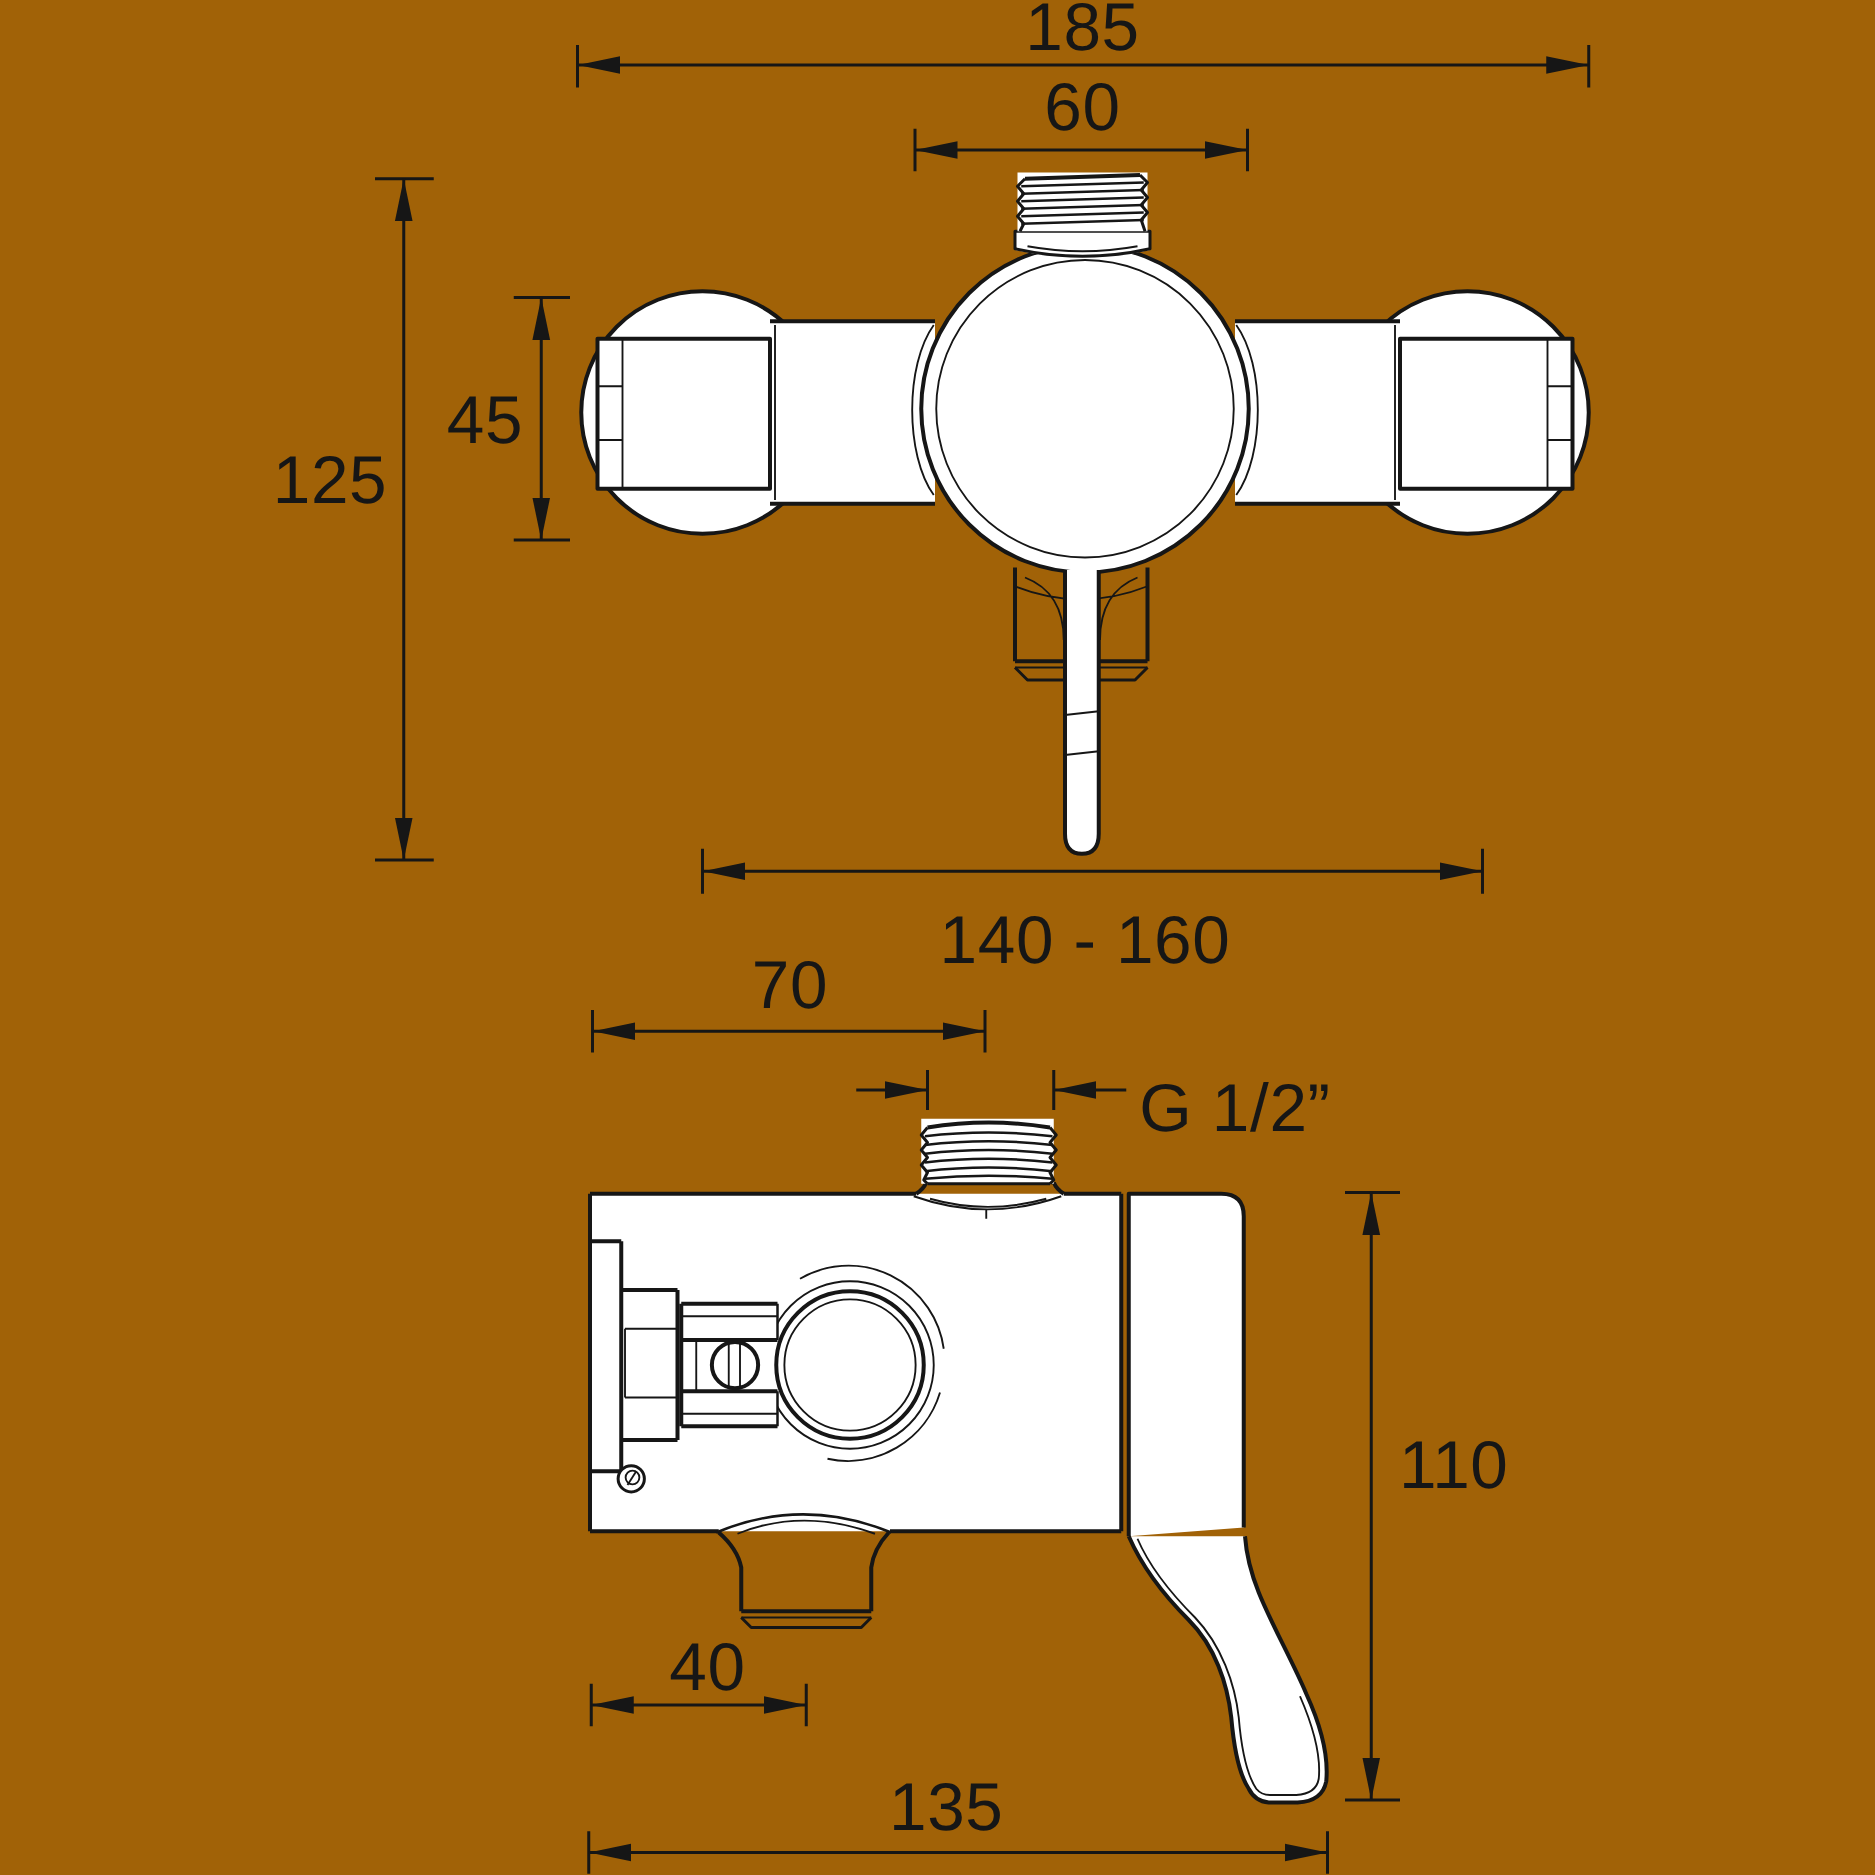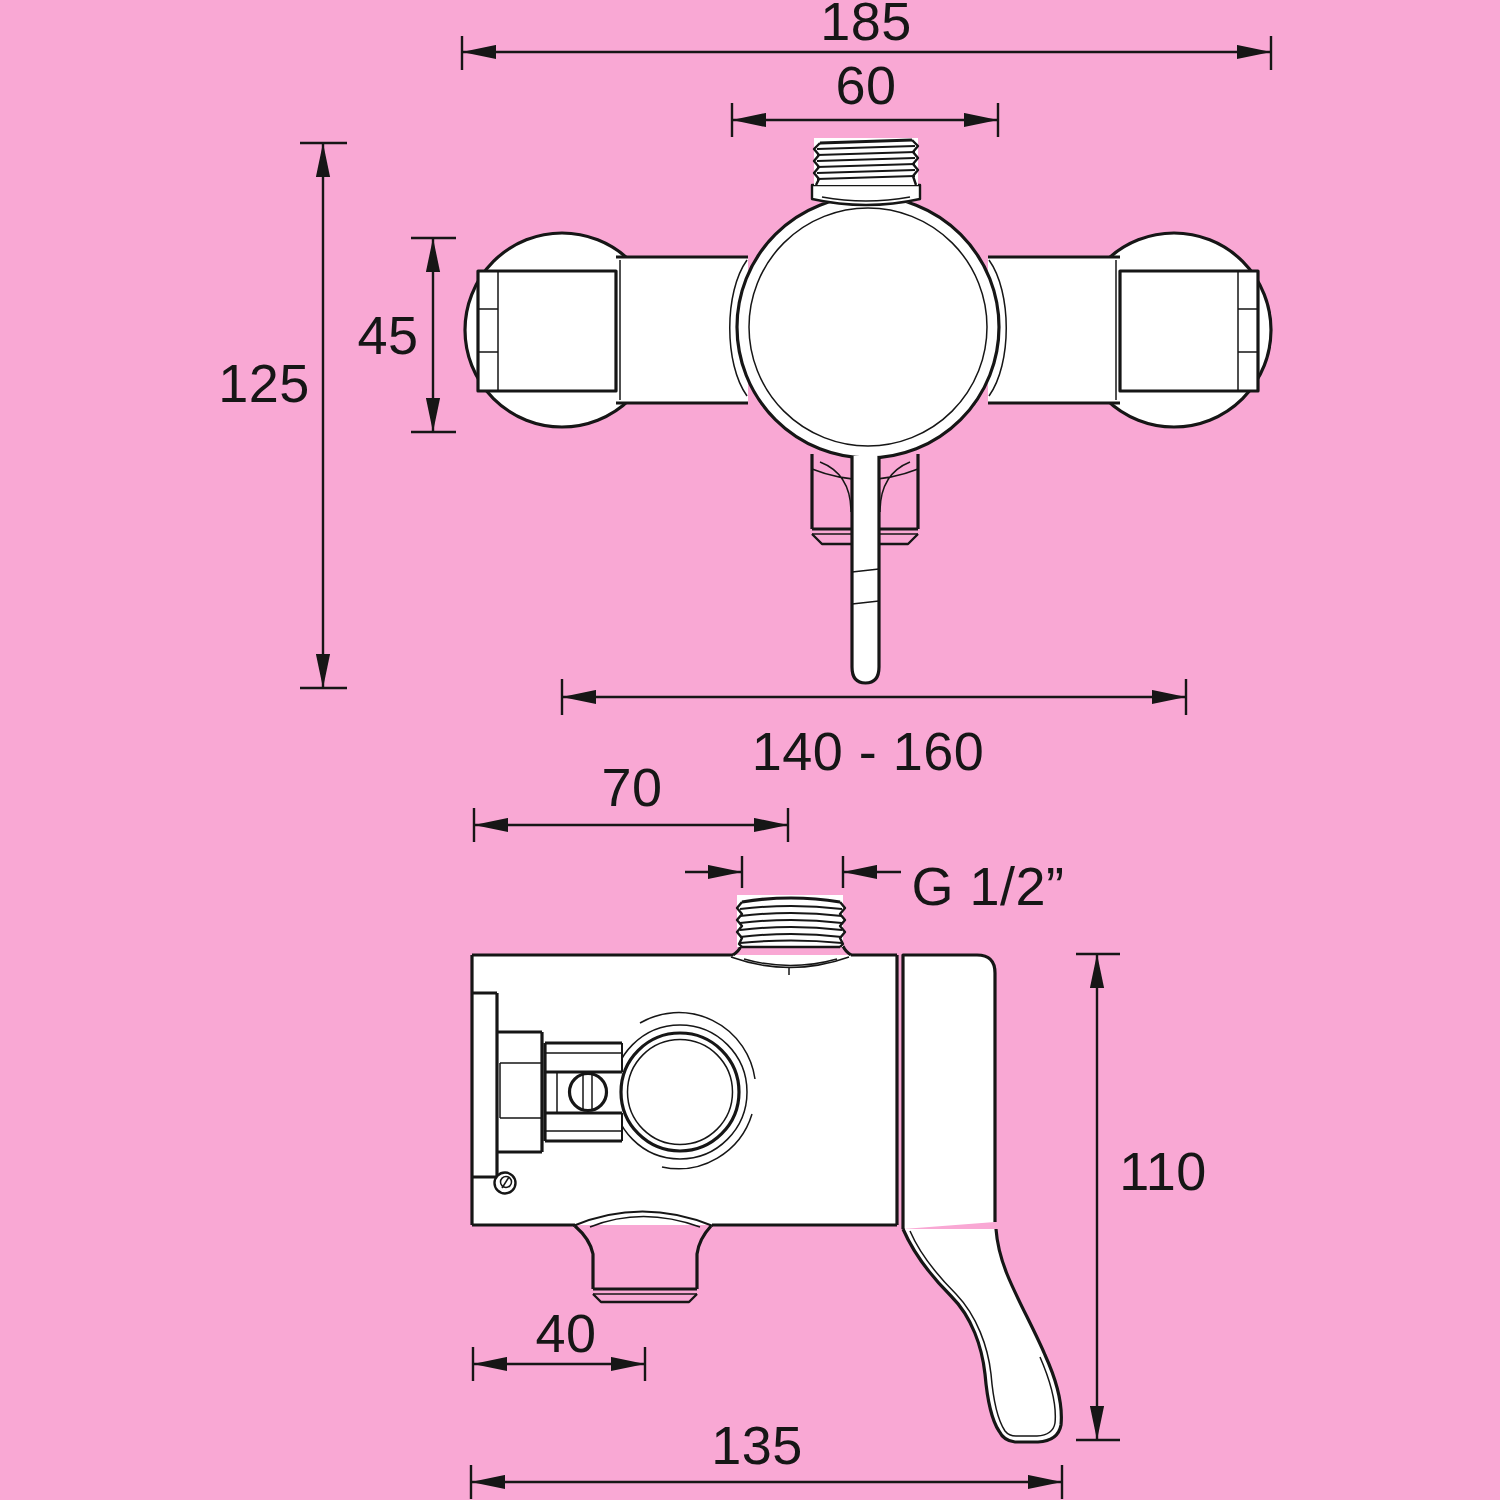--- a/index.html
+++ b/index.html
@@ -1,16 +1,16 @@
 <!DOCTYPE html>
 <html><head>
 <meta charset="utf-8">
 <style>
   html,body{margin:0;padding:0;background:#ffffff;}
-  .stage{width:1500px;height:1500px;background:#f9a8d4;position:relative;overflow:hidden;}
+  .stage{width:1500px;height:1500px;background:#a16207;position:relative;overflow:hidden;}
   svg{display:block;}
   .s{stroke:#161616;fill:none;stroke-linecap:butt;stroke-linejoin:round;}
   .w3{stroke-width:3.2;}
   .w25{stroke-width:2.4;}
   .w2{stroke-width:2.0;}
   .w15{stroke-width:1.5;}
   .fw{fill:#ffffff;}
   .dim{stroke-width:2.4;}
   .tick{stroke-width:2.4;}
   text.dimtxt{font-family:"Liberation Sans",sans-serif;font-size:54px;fill:#161616;letter-spacing:0.5px;}

